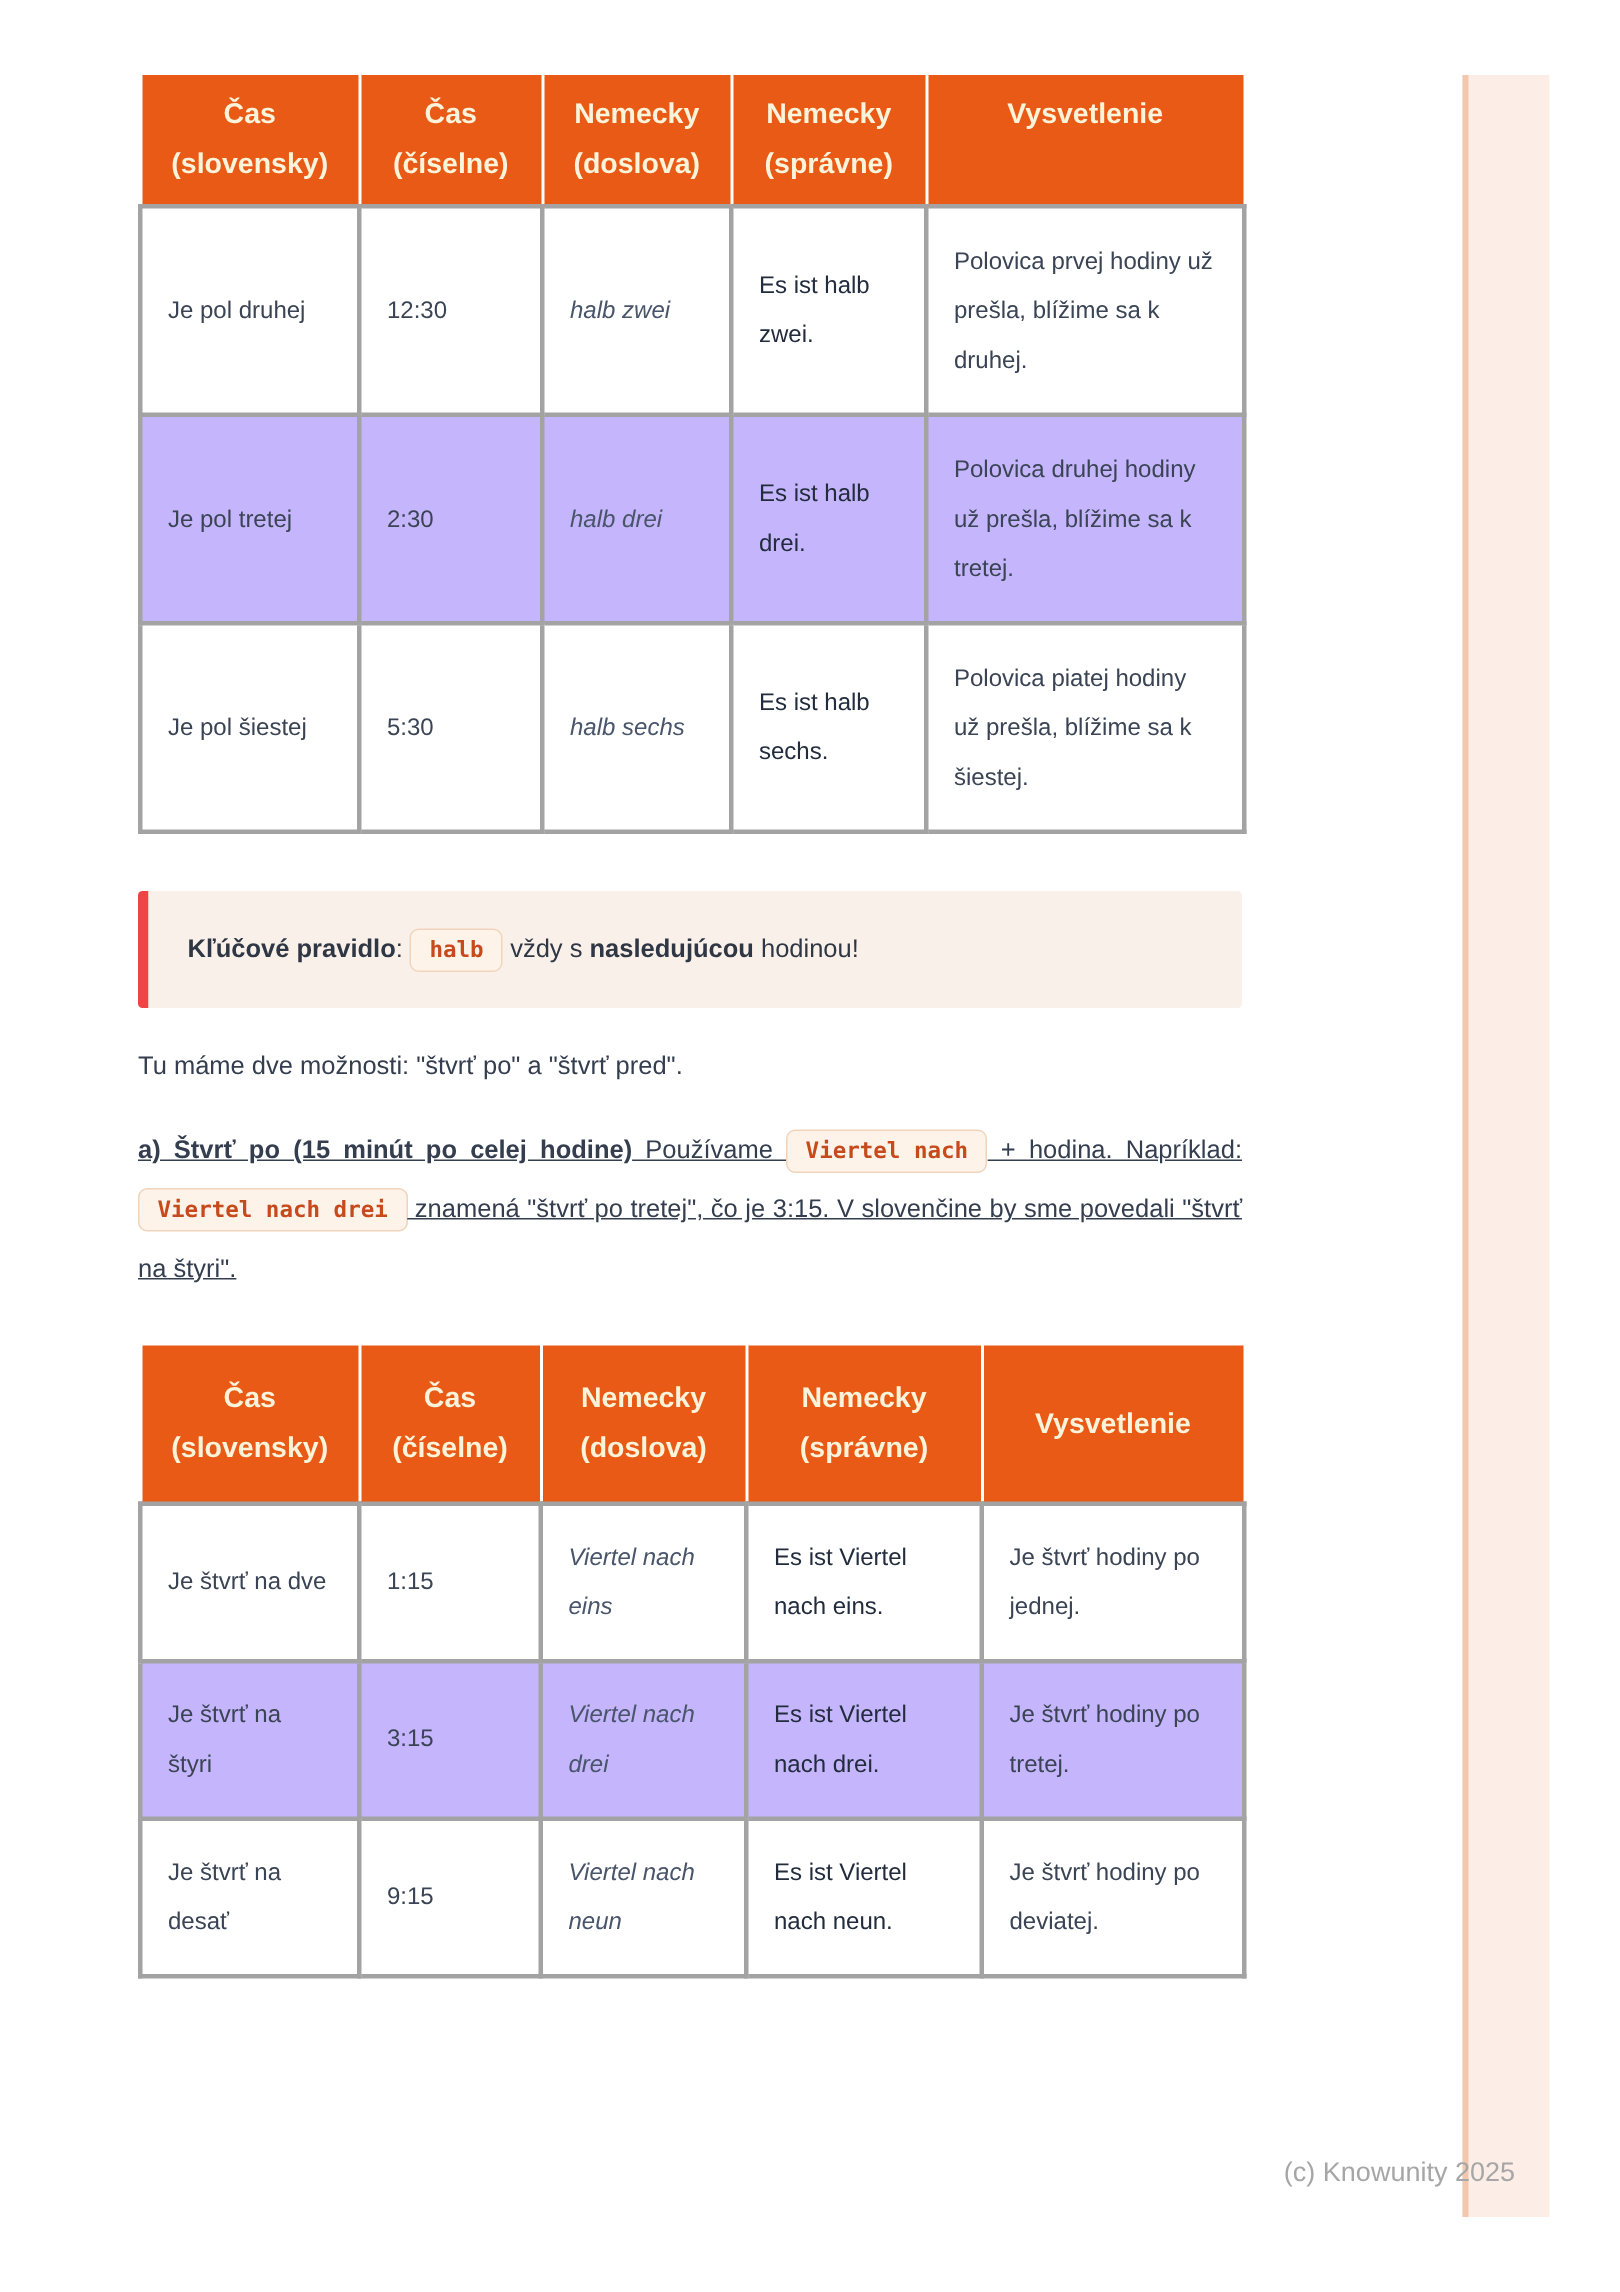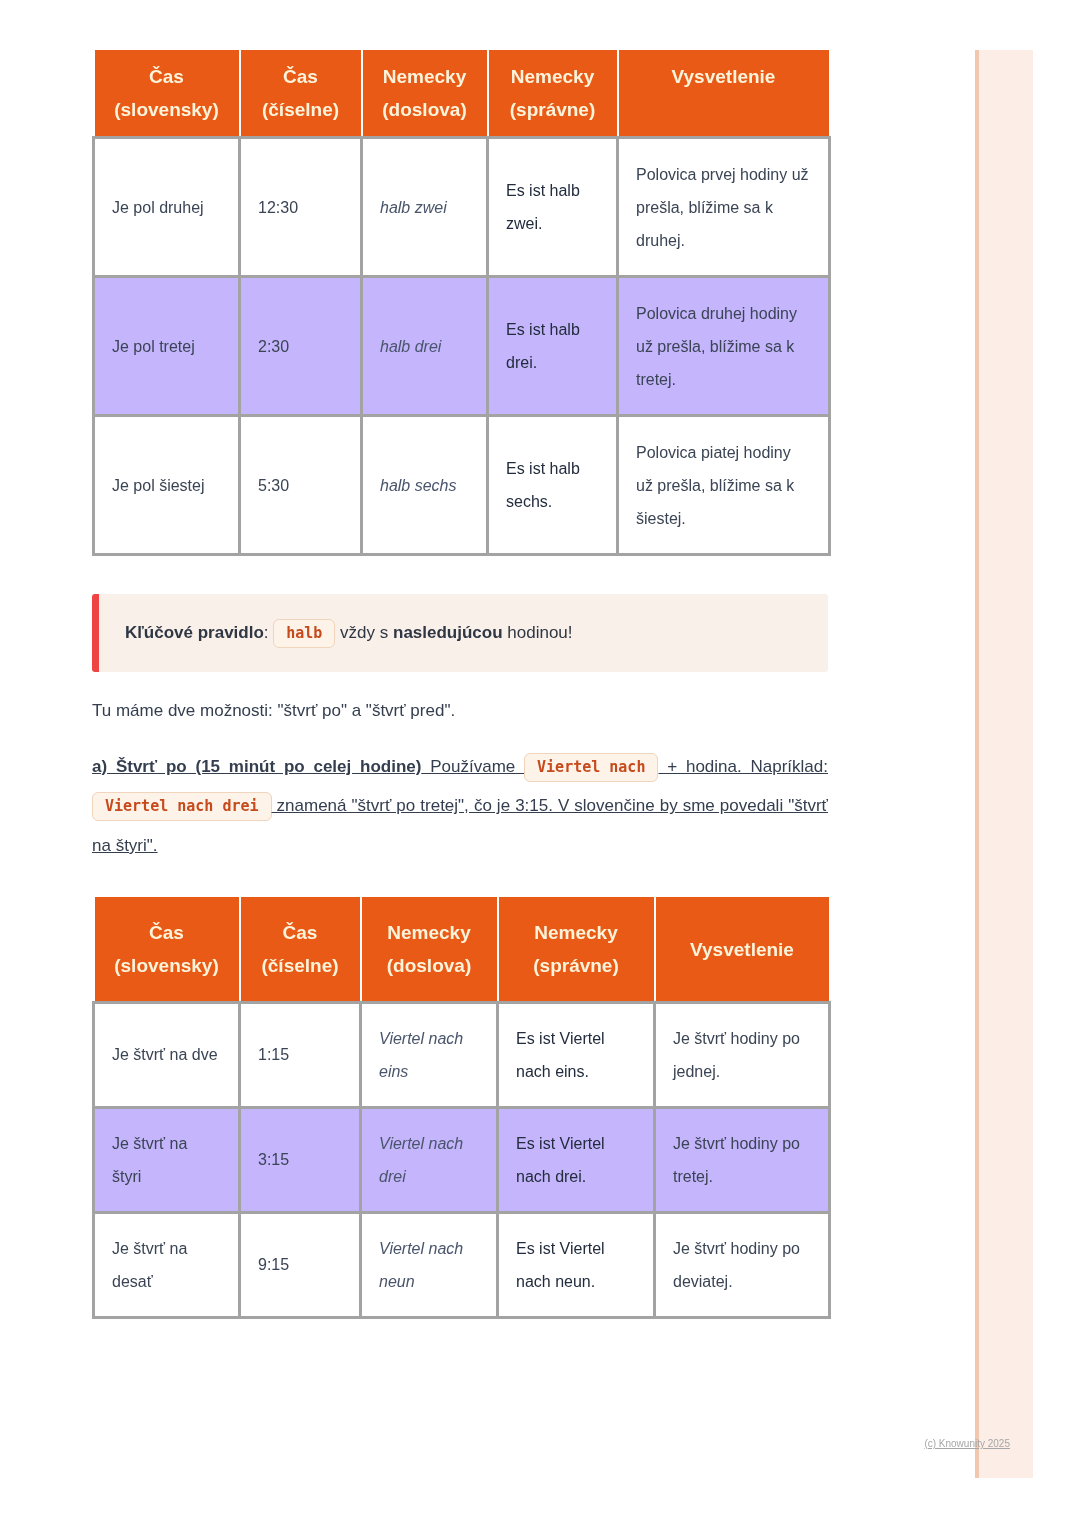--- a/index.html
+++ b/index.html
@@ -45,21 +45,21 @@
     display:inline-block; font-family:"DejaVu Sans Mono", monospace; font-weight:bold;
     color:#c64a1c; background:#fdf3e8; border:1px solid #f0d4bc; border-radius:6px;
     padding:2px 12px; font-size:15px; line-height:23px; white-space:nowrap;
   }
 
   h2.section-heading { color:#f0873b; font-size:23px; margin-top:42px; font-weight:bold; }
   .intro { margin-top:27px; font-size:17px; line-height:24px; }
   .para  { margin-top:24px; font-size:17px; line-height:2.32; text-align:justify;text-decoration:underline; }
 
   .footer {
-    position:absolute; top:1438px; right:70px; font-size:10px; color:#a6a6a6; z-index:2;text-decoration:underline;
+    position:absolute; top:1438px; right:70px; font-size:18px; color:#a6a6a6; z-index:2;
   }
 </style>
 </head>
 <body>
 
 <div class="side-strip"></div>
 
 <div class="content">
 
   <table class="t1">

